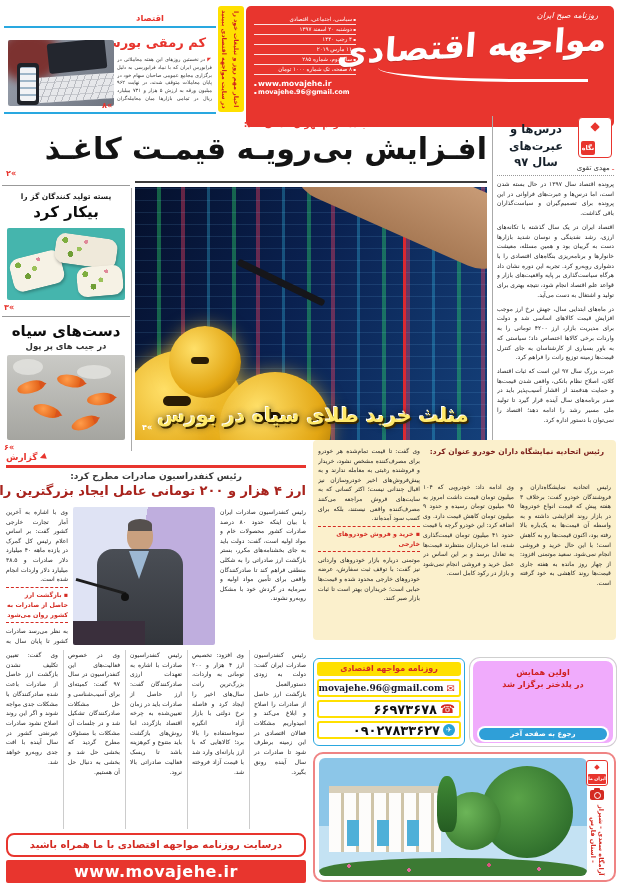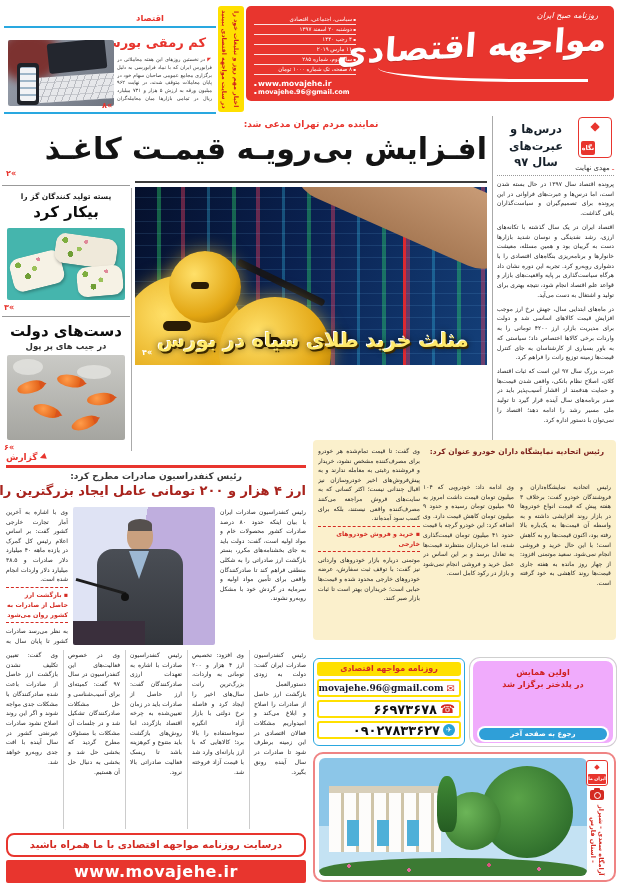--- a/index.html
+++ b/index.html
@@ -2,21 +2,21 @@
 <html lang="fa" dir="rtl"><head>
 <meta charset="utf-8">
 <style>
   * { margin:0; padding:0; box-sizing:border-box; }
   html,body { background:#e9e9e9; }
   body { font-family:"DejaVu Sans", sans-serif; }
   #page { position:relative; width:620px; height:885px; margin:0 auto; background:#ffffff; overflow:hidden; direction:rtl; }
   .abs { position:absolute; }
 
   
-  .masthead { left:246px; top:6px; width:368px; height:95px; background:#e8352e; border-radius:5px; }
+  .masthead { left:246px; top:6px; width:368px; height:121px; background:#e8352e; border-radius:5px; }
   .mh-tagline { position:absolute; right:16px; top:5px; color:#fff; font-size:8px; font-style:italic; }
   .mh-title { position:absolute; right:8px; top:20px; color:#fff; font-size:33px; font-weight:bold; transform:skewX(-7deg) rotate(-3deg); white-space:nowrap; text-shadow:0 1px 0 rgba(0,0,0,.15); }
   .mh-swoosh { position:absolute; right:26px; top:62px; width:210px; height:14px; border-bottom:3px solid #fff; border-bottom-left-radius:100% 140%; }
   .mh-info { position:absolute; left:8px; top:9px; width:102px; }
   .mh-info-line { color:#fff; font-size:5.5px; padding:1px 0 2px; border-bottom:1px solid rgba(255,255,255,.85); white-space:nowrap; overflow:hidden; }
   .mh-info-line::before { content:"▪ "; font-size:4px; }
   .mh-web { margin-top:4px; color:#fff; font-size:7.5px; font-weight:bold; direction:ltr; text-align:left; }
   .mh-web::before { content:"▪ "; font-size:4px; }
   .mh-email { color:#fff; font-size:6.5px; font-weight:bold; direction:ltr; text-align:left; }
   .mh-email::before { content:"▪ "; font-size:4px; }
@@ -40,21 +40,21 @@
   .bp-phone { position:absolute; left:9px; bottom:1px; width:22px; height:42px; background:#1f2228; border-radius:4px; }
   .bp-phone::after { content:""; position:absolute; inset:4px 3px; background:#f2f3f5; background-image:repeating-linear-gradient(0deg, transparent 0 5px, #9fb6c8 5px 7px); border-radius:2px; }
 
   
   .lead-kicker { left:135px; top:119px; width:352px; text-align:center; font-size:9px; font-weight:bold; color:#e8352e; }
   .lead-headline { left:135px; top:131px; width:352px; text-align:center; font-size:30px; font-weight:bold; color:#141414; white-space:nowrap; }
   .lead-rule { left:135px; top:181px; width:352px; height:2px; background:#3c3c3c; }
   .lead-page { left:6px; top:169px; }
 
   
-  .photo-main { left:135px; top:187px; width:352px; height:178px; background:linear-gradient(115deg,#05102c 0%,#0a2150 45%,#14407a 100%); overflow:hidden; }
+  .photo-main { left:135px; top:187px; width:352px; height:253px; background:linear-gradient(115deg,#05102c 0%,#0a2150 45%,#14407a 100%); overflow:hidden; }
   .pm-grid { position:absolute; inset:0; background:repeating-linear-gradient(90deg, transparent 0 22px, rgba(46,224,106,.38) 22px 26px, transparent 26px 46px, rgba(255,64,96,.38) 46px 50px, transparent 50px 72px, rgba(55,200,240,.30) 72px 75px); }
   .pm-rows { position:absolute; inset:0; background:repeating-linear-gradient(0deg, transparent 0 11px, rgba(120,200,255,.13) 11px 12px); }
   .pm-red { position:absolute; left:268px; top:0; width:3px; height:100%; background:rgba(255,40,40,.85); }
   .pm-arm { position:absolute; right:-40px; top:-26px; width:240px; height:74px; background:linear-gradient(#c79a75,#a87a55); border-radius:40px; transform:rotate(24deg); }
   .pm-pen { position:absolute; right:158px; top:92px; width:96px; height:7px; background:#16161a; transform:rotate(26deg); border-radius:3px; }
   .pm-barrel { position:absolute; border-radius:50%; background:radial-gradient(circle at 35% 32%, #ffe069, #e2a512 62%, #8a5c00 100%); box-shadow:0 0 18px rgba(255,210,60,.55); }
   .pm-b1 { left:-14px; bottom:-34px; width:124px; height:124px; }
   .pm-b2 { left:84px; bottom:-44px; width:112px; height:112px; }
   .pm-b3 { left:34px; bottom:42px; width:72px; height:72px; }
   .pm-slot { position:absolute; width:28px; height:10px; background:#2a1c05; border-radius:5px; }
@@ -230,41 +230,41 @@
   <div class="abs sb-topline"></div>
   <div class="abs sb-item1-over">پسته تولید کنندگان گز را</div>
   <div class="abs sb-item1-title">بیکار کرد</div>
   <div class="abs sb-photo1">
     <span class="gaz g1"></span>
     <span class="gaz g2"></span>
     <span class="gaz g3"></span>
   </div>
   <div class="abs sb-page1 pgmark">۳«</div>
   <div class="abs sb-divider"></div>
-  <div class="abs sb-item2-title">دست‌های دولت</div>
+  <div class="abs sb-item2-title">دست‌های سیاه</div>
   <div class="abs sb-item2-sub">در جیب های پر پول</div>
   <div class="abs sb-photo2">
     <span class="ice" style="left:6px;top:4px;width:30px;height:16px;"></span>
     <span class="ice" style="left:70px;top:10px;width:34px;height:14px;"></span>
     <span class="fish" style="left:10px;top:26px;transform:rotate(-14deg);"></span>
     <span class="fish" style="left:50px;top:20px;transform:rotate(10deg);"></span>
     <span class="fish" style="left:80px;top:38px;transform:rotate(-6deg);"></span>
     <span class="fish" style="left:26px;top:50px;transform:rotate(16deg);"></span>
     <span class="fish" style="left:64px;top:62px;transform:rotate(-20deg);"></span>
   </div>
   <div class="abs sb-page2 pgmark">۶«</div>
   <div class="abs vdiv1"></div>
   <div class="abs vdiv2"></div>
 
   <div class="abs dv-badge">
     <div class="dv-badge-glyph">◆</div>
     <div class="dv-badge-band">نگاه روز</div>
   </div>
   <div class="abs dv-title">درس‌ها و عبرت‌های سال ۹۷</div>
-  <div class="abs dv-author">مهدی نهایت</div>
+  <div class="abs dv-author">مهدی تقوی</div>
   <div class="abs dv-body">
     <p>پرونده اقتصاد سال ۱۳۹۷ در حال بسته شدن است، اما درس‌ها و عبرت‌های فراوانی در این پرونده برای تصمیم‌گیران و سیاست‌گذاران باقی گذاشت.</p>
     <p>اقتصاد ایران در یک سال گذشته با تکانه‌های ارزی، رشد نقدینگی و نوسان شدید بازارها دست به گریبان بود و همین مسئله، معیشت خانوارها و برنامه‌ریزی بنگاه‌های اقتصادی را با دشواری روبه‌رو کرد. تجربه این دوره نشان داد هرگاه سیاست‌گذاری بر پایه واقعیت‌های بازار و قواعد علم اقتصاد انجام شود، نتیجه بهتری برای تولید و اشتغال به دست می‌آید.</p>
     <p>در ماه‌های ابتدایی سال، جهش نرخ ارز موجب افزایش قیمت کالاهای اساسی شد و دولت برای مدیریت بازار، ارز ۴۲۰۰ تومانی را به واردات برخی کالاها اختصاص داد؛ سیاستی که به باور بسیاری از کارشناسان به جای کنترل قیمت‌ها زمینه توزیع رانت را فراهم کرد.</p>
     <p>عبرت بزرگ سال ۹۷ این است که ثبات اقتصاد کلان، اصلاح نظام بانکی، واقعی شدن قیمت‌ها و حمایت هدفمند از اقشار آسیب‌پذیر باید در صدر برنامه‌های سال آینده قرار گیرد تا تولید ملی مسیر رشد را ادامه دهد؛ اقتصاد را نمی‌توان با دستور اداره کرد.</p>
   </div>
 
   <div class="abs rp-label"><span class="pen">▶</span><span>گزارش</span></div>
   <div class="abs rp-rule"></div>
   <div class="abs rp-kicker">رئیس کنفدراسیون صادرات مطرح کرد:</div>

